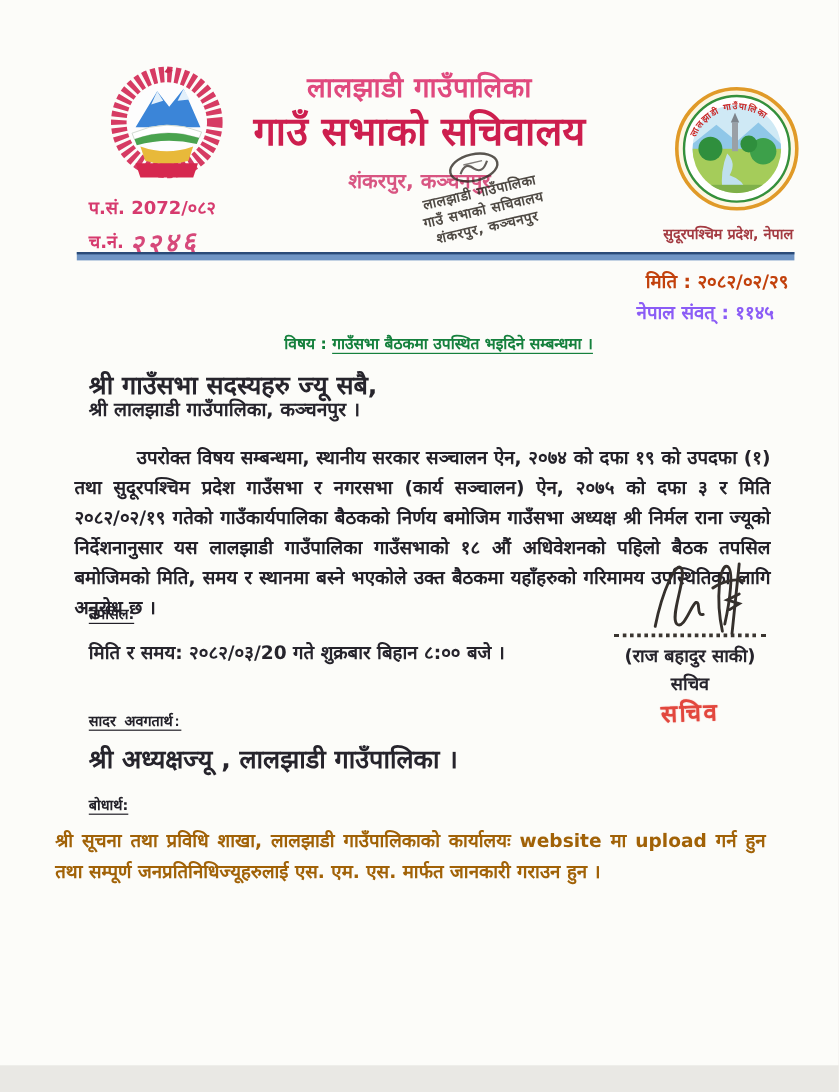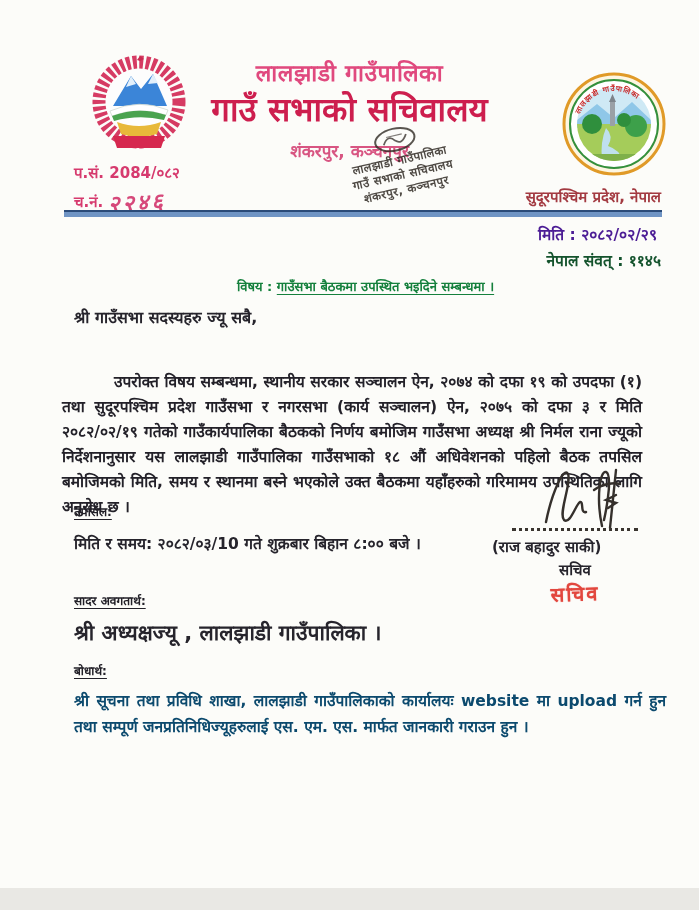--- a/index.html
+++ b/index.html
@@ -13,54 +13,54 @@
   .center{text-align:center;}
 
   .muni-name{left:0;width:699px;top:56px;font-size:23px;font-weight:bold;color:#e0497e;letter-spacing:.5px;}
   .office-name{left:0;width:699px;top:86px;font-size:33px;font-weight:bold;color:#cd1e4e;}
   .office-addr{left:0;width:699px;top:139px;font-size:17px;font-weight:bold;color:#d85582;}
 
   .refno{left:74px;top:162px;font-size:15px;font-weight:bold;color:#d63a6e;}
   .dispatch{left:74px;top:186px;font-size:15px;font-weight:bold;color:#d63a6e;}
   .dispatch-hand{display:inline-block;font-size:22px;font-weight:bold;font-style:italic;letter-spacing:3px;transform:rotate(-3deg);vertical-align:-3px;color:#d6487a;}
 
-  .province{right:38px;top:186px;font-size:15px;font-weight:bold;color:#a33a41;}
+  .province{right:38px;top:186px;font-size:12px;font-weight:bold;color:#a33a41;}
 
   .rule{left:64px;top:210px;width:598px;height:5px;border-top:2.5px solid #2a4a78;background:#6f94c4;}
 
-  .date-line{right:42px;top:223px;font-size:15.5px;font-weight:600;color:#4c1d95;}
-  .samvat-line{right:38px;top:249px;font-size:15.5px;font-weight:600;color:#14532d;}
+  .date-line{right:42px;top:223px;font-size:15.5px;font-weight:600;color:#c2410c;}
+  .samvat-line{right:54px;top:249px;font-size:15.5px;font-weight:600;color:#8b5cf6;}
 
   .subject{left:16px;width:699px;top:277px;font-size:13px;font-weight:bold;color:#15803d;text-align:center;}
   .subject .ul{text-decoration:underline;text-underline-offset:3px;}
 
-  .addr1{left:74px;top:306px;font-size:16px;font-weight:600;}
+  .addr1{left:74px;top:306px;font-size:21px;font-weight:600;}
   .addr2{left:74px;top:330px;font-size:16px;font-weight:600;}
 
   .body-par{left:62px;top:370px;width:580px;font-size:15.5px;line-height:25px;
     text-align:justify;text-indent:52px;font-weight:600;color:#232129;}
 
   .sec-head{font-size:12px;font-weight:bold;text-decoration:underline;text-underline-offset:3px;color:#222028;}
   .tapasil-head{left:74px;top:503px;}
   .tapasil-l1{left:74px;top:532px;font-size:15.5px;font-weight:600;}
   .tapasil-l2{left:74px;top:558px;font-size:15.5px;font-weight:600;}
 
   .sig-svg{left:536px;top:462px;}
   .sig-dots{left:512px;top:506px;width:126px;border-bottom:3px dotted #3a3530;height:22px;}
-  .sig-name{left:492px;top:536px;width:166px;text-align:left;font-size:15px;font-weight:600;}
+  .sig-name{left:492px;top:536px;width:166px;text-align:center;font-size:15px;font-weight:600;}
   .sig-title{left:492px;top:559px;width:166px;text-align:center;font-size:15px;font-weight:600;}
   .red-stamp{left:520px;top:580px;width:110px;text-align:center;font-size:20px;font-weight:bold;
     color:#e0342a;transform:rotate(-2deg);letter-spacing:2px;opacity:.9;
     text-shadow:0 0 1px rgba(224,52,42,.6);}
 
-  .avagat-head{left:74px;top:592px;}
+  .avagat-head{left:74px;top:592px;font-family:Liberation Mono, monospace;}
   .avagat-l1{left:74px;top:618px;font-size:21px;font-weight:600;}
 
   .bodh-head{left:74px;top:662px;}
-  .bodh-text{left:74px;top:688px;width:592px;font-size:15.5px;line-height:26px;text-align:justify;font-weight:600;color:#0c4a6e;}
+  .bodh-text{left:46px;top:688px;width:592px;font-size:15.5px;line-height:26px;text-align:justify;font-weight:600;color:#a16207;}
 
   .round-stamp{left:318px;top:126px;width:164px;transform:rotate(-13deg);text-align:center;
     color:rgba(48,42,36,.85);}
   .round-stamp .l{font-size:11.5px;font-weight:bold;letter-spacing:.5px;line-height:15px;white-space:nowrap;}
   .round-stamp svg{display:block;margin:0 auto 1px auto;}
 
   .bottom-line{left:76px;top:893px;width:546px;height:2.5px;background:#6d6d6b;transform:rotate(-0.4deg);}
 
   .logo-left{left:82px;top:54px;}
   .logo-right{left:562px;top:72px;}
@@ -106,21 +106,21 @@
       <rect x="48" y="30" width="5" height="24" fill="#9aa0a6"></rect>
       <path d="M47,30 L50.5,22 L54,30 Z" fill="#7d848b"></path>
       <path d="M44,56 Q52,64 46,74 Q58,78 60,88 L40,88 Q38,70 44,56 Z" fill="#bfe0ee"></path>
       <rect x="15" y="82" width="74" height="7" fill="#7fb04a"></rect>
     </g>
     <text font-size="7.5" fill="#c92a2a" font-weight="bold" letter-spacing="1">
       <textPath href="#ringArc" startOffset="12%">लालझाडी गाउँपालिका</textPath>
     </text>
   </svg>
 
-  <div class="abs refno">प.सं. 2084/०८२</div>
+  <div class="abs refno">प.सं. 2072/०८२</div>
   <div class="abs dispatch"><span>च.नं.</span> <span class="dispatch-hand">२२४६</span></div>
 
   <div class="abs round-stamp">
     <svg width="44" height="26" viewBox="0 0 44 26">
       <ellipse cx="22" cy="13" rx="20" ry="11" fill="none" stroke="rgba(48,42,36,.8)" stroke-width="2"></ellipse>
       <path d="M10,16 Q16,6 22,14 Q28,20 34,10" fill="none" stroke="rgba(48,42,36,.75)" stroke-width="1.8"></path>
       <path d="M14,9 L30,9" stroke="rgba(48,42,36,.6)" stroke-width="1.2"></path>
     </svg>
     <div class="l">लालझाडी गाउँपालिका</div>
     <div class="l">गाउँ सभाको सचिवालय</div>
@@ -130,25 +130,26 @@
   <div class="abs province">सुदूरपश्चिम प्रदेश, नेपाल</div>
 
   <div class="abs rule"></div>
 
   <div class="abs date-line">मिति : २०८२/०२/२९</div>
   <div class="abs samvat-line">नेपाल संवत् : ११४५</div>
 
   <div class="abs subject"><span>विषय : </span><span class="ul">गाउँसभा बैठकमा उपस्थित भइदिने सम्बन्धमा ।</span></div>
 
   <div class="abs addr1">श्री गाउँसभा सदस्यहरु ज्यू सबै,</div>
+  <div class="abs addr2">श्री लालझाडी गाउँपालिका, कञ्चनपुर ।</div>
 
   <div class="abs body-par">उपरोक्त विषय सम्बन्धमा, स्थानीय सरकार सञ्चालन ऐन, २०७४ को दफा १९ को उपदफा (१)  तथा सुदूरपश्चिम प्रदेश गाउँसभा र नगरसभा (कार्य सञ्चालन) ऐन, २०७५ को दफा ३ र मिति २०८२/०२/१९ गतेको गाउँकार्यपालिका बैठकको निर्णय बमोजिम गाउँसभा अध्यक्ष श्री निर्मल राना ज्यूको निर्देशनानुसार यस लालझाडी गाउँपालिका गाउँसभाको १८ औं अधिवेशनको पहिलो  बैठक तपसिल बमोजिमको मिति, समय र स्थानमा बस्ने भएकोले उक्त बैठकमा  यहाँहरुको गरिमामय उपस्थितिका लागि अनुरोध छ ।</div>
 
   <div class="abs sec-head tapasil-head">तपसिल:</div>
-  <div class="abs tapasil-l1">मिति र समय: २०८२/०३/10 गते शुक्रबार बिहान ८:०० बजे ।</div>
+  <div class="abs tapasil-l1">मिति र समय: २०८२/०३/20 गते शुक्रबार बिहान ८:०० बजे ।</div>
 
   <svg class="abs sig-svg" width="96" height="72" viewBox="0 0 96 72">
     <g fill="none" stroke="#35302c" stroke-width="2.4" stroke-linecap="round">
       <path d="M10,60 C16,30 28,4 32,12 C36,20 22,52 28,58 C34,63 40,42 44,40 C48,39 44,52 50,50"></path>
       <path d="M66,64 C60,36 64,8 70,10 C76,12 72,40 68,58"></path>
       <path d="M58,28 C66,22 78,20 84,22"></path>
       <path d="M72,46 l8,-5 l-10,-3 l10,-5"></path>
       <path d="M80,8 C78,28 76,48 74,66"></path>
     </g>
   </svg>

